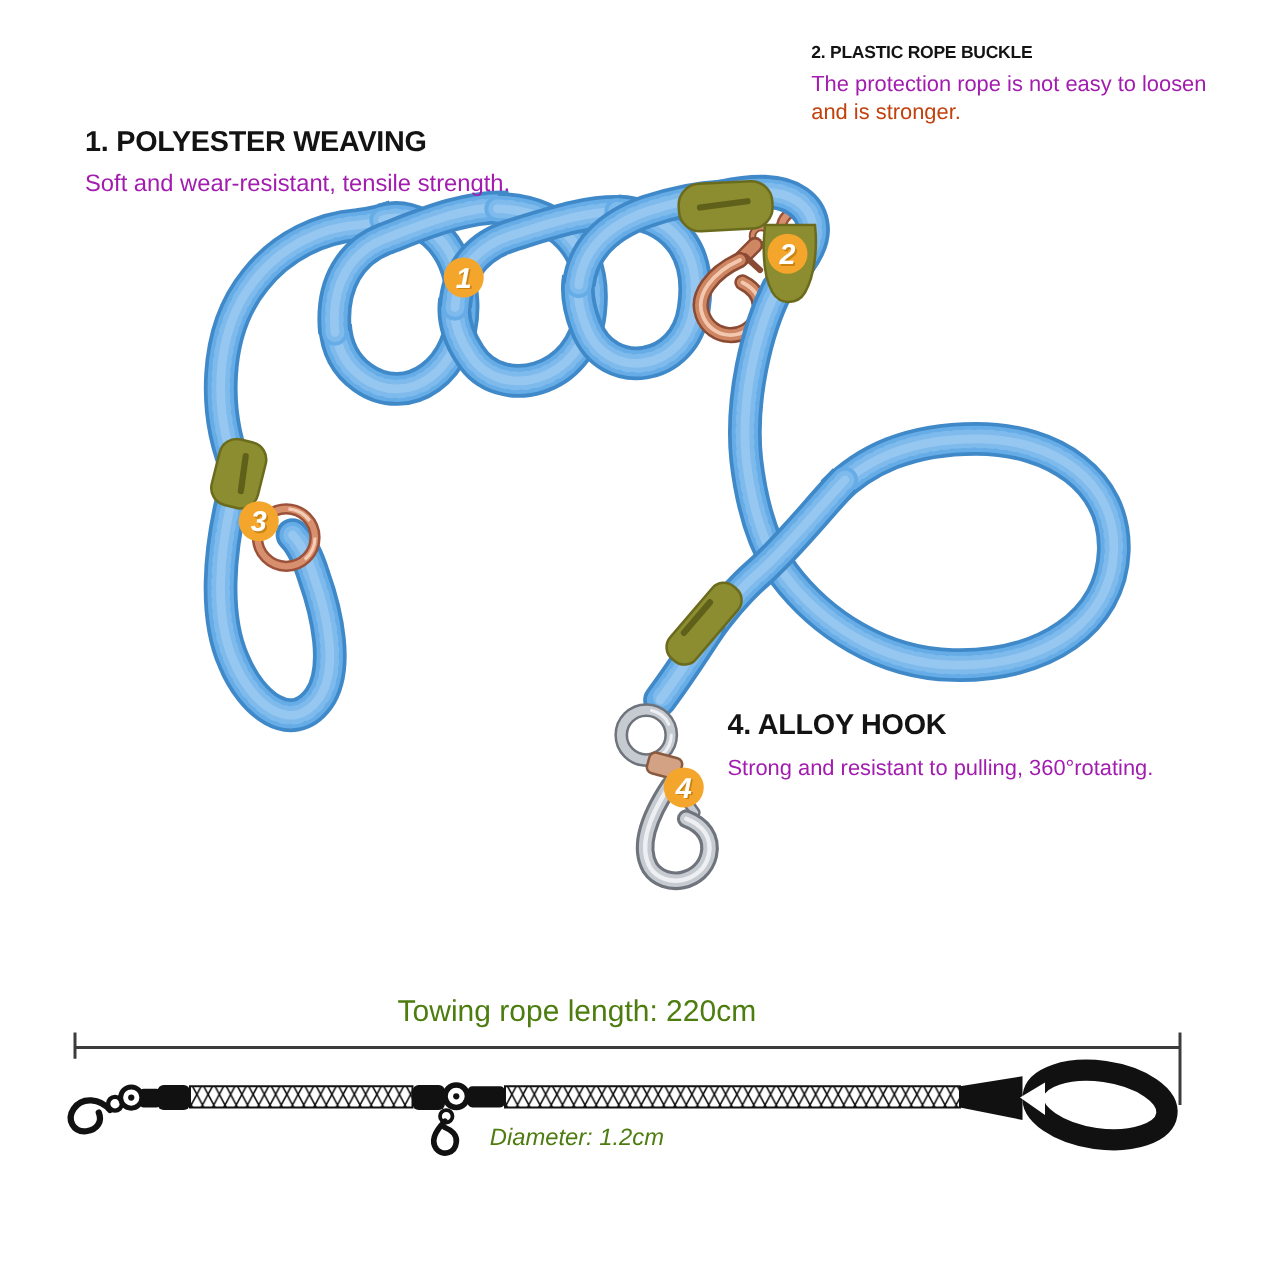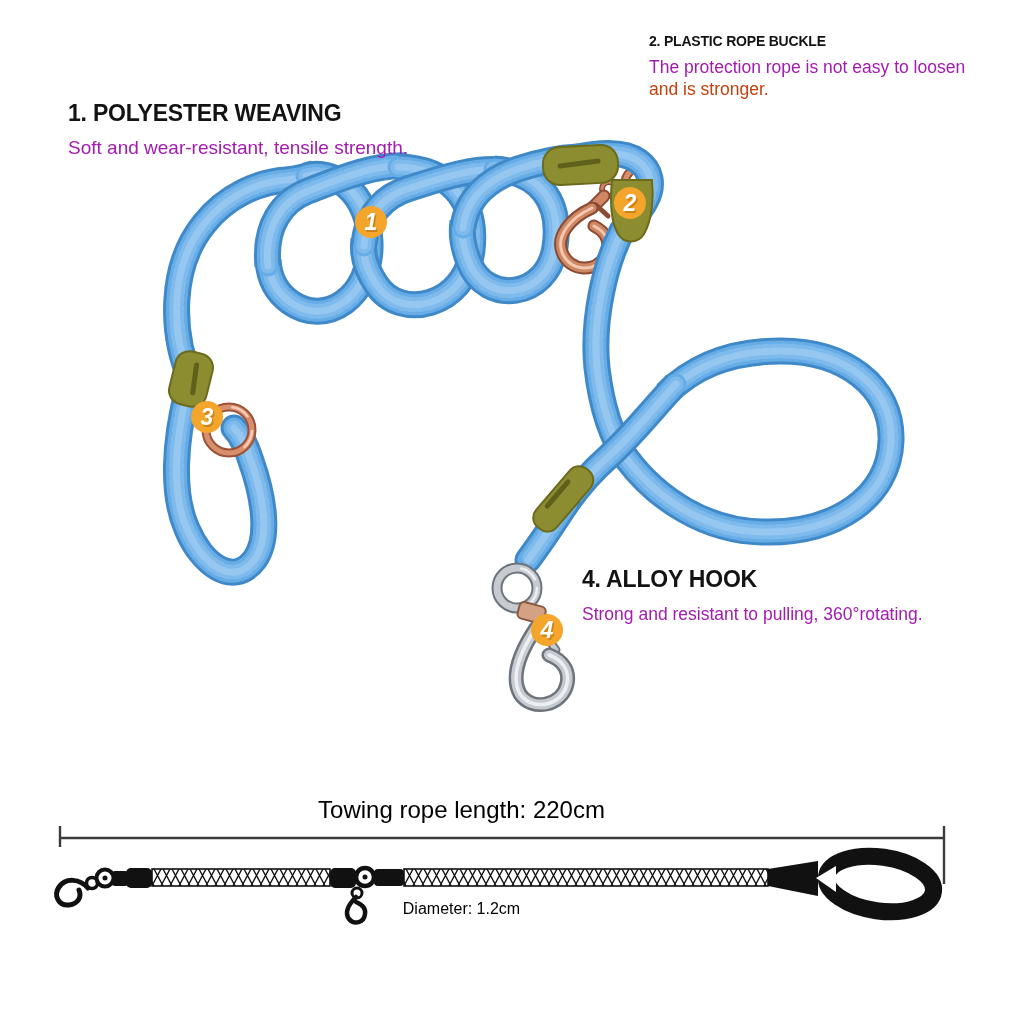--- a/index.html
+++ b/index.html
@@ -38,23 +38,23 @@
   .dim{stroke:#3c3c3c;stroke-width:2.4px;fill:none;}
   
   .ann{position:absolute;color:#151515;}
   .ann-title{font-weight:bold;color:#131313;letter-spacing:-.2px;white-space:nowrap;}
   .ann-desc{color:#a21caf;white-space:nowrap;}
   .ann1{left:22px;top:100px;margin-left:46px;}  .ann1 .ann-title{font-size:23px;} .ann1 .ann-desc{font-size:19px;margin-top:10px;}
   .ann2{left:649px;top:33px;}  .ann2 .ann-title{font-size:14px;} .ann2 .ann-desc{font-size:17.5px;margin-top:7px;line-height:22px;}
   .ann2 .ann-desc2{font-size:17.5px;line-height:22px;color:#c2410c;white-space:nowrap;}
   .ann3{left:117px;top:600px;} .ann3 .ann-title{font-size:24px;} .ann3 .ann-desc{font-size:18px;margin-top:10px;}
   .ann4{left:582px;top:550px;margin-top:16px;} .ann4 .ann-title{font-size:23px;} .ann4 .ann-desc{font-size:17.5px;margin-top:11px;}
-  .dim-label{position:absolute;left:0;width:923px;text-align:center;color:#000000;}
+  .dim-label{position:absolute;left:0;width:923px;text-align:center;color:#4d7c0f;}
   .len-label{top:796px;font-size:24px;}
-  .dia-label{top:900px;font-size:16px;}
+  .dia-label{top:900px;font-size:19px;font-style:italic;}
 </style>
 </head>
 <body>
 
 <div class="stage">
 
   <svg width="1024" height="1024" viewBox="0 0 1024 1024">
     <defs>
 
       <path id="s6" d="M 187 393 C 175 441,171 493,187 529 C 201 563,233 589,255 559 C 272 535,261 489,251 461 C 246 445,240 434,234 428"></path>

